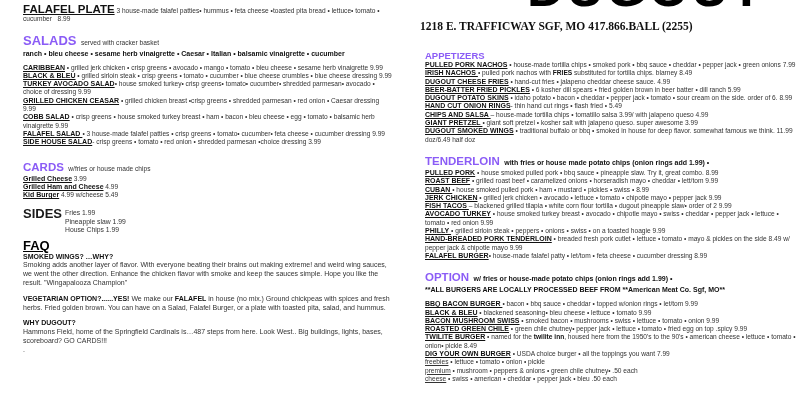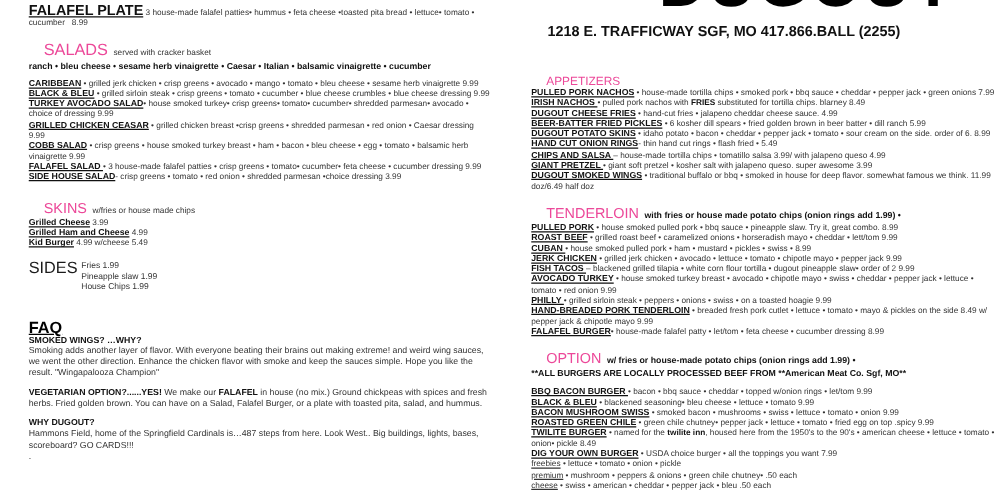--- a/index.html
+++ b/index.html
@@ -3,34 +3,34 @@
 <meta charset="utf-8">
 <style>
   * { margin: 0; padding: 0; box-sizing: border-box; }
   html, body { width: 800px; height: 400px; overflow: hidden; background: #ffffff; }
   body { font-family: "Liberation Sans", sans-serif; color: #1a1a1a; position: relative; }
   .col { position: absolute; top: 0; }
   .left { left: 23px; width: 370px; }
   .right { left: 425px; width: 375px; }
   .item { font-size: 6.6px; line-height: 8.3px; color: #333; }
   .item-name { font-weight: bold; text-decoration: underline; color: #111; font-size: 7px; }
-  .sec-title { font-weight: normal; color: #ec4899; margin-left: 12px; }
+  .sec-title { font-weight: bold; color: #8b5cf6; }
   .h-lg { font-size: 13px; line-height: 14px; }
   .h-md { font-size: 11.5px; line-height: 13px; }
   .sub-note { font-size: 6.6px; font-weight: normal; color: #333; }
   .sub-bold { font-size: 7px; font-weight: bold; color: #111; }
   .dress { font-size: 7px; font-weight: bold; color: #111; line-height: 9px; }
   .faq-q { font-size: 7px; font-weight: bold; color: #111; line-height: 8.5px; }
   .faq-a { font-size: 7px; color: #333; line-height: 8.8px; }
   .faq-title { font-size: 13px; font-weight: bold; text-decoration: underline; color: #000; line-height: 14px; }
   .logo { position: absolute; left: 527px; top: -36px; font-size: 52px; font-weight: bold; letter-spacing: 2px; color: #000; line-height: 48px; }
-  .address { position: absolute; left: 438px; top: 20px; font-size: 11.5px; font-weight: bold; color: #111; white-space: nowrap; }
+  .address { position: absolute; left: 420px; top: 20px; font-size: 11.5px; font-weight: bold; color: #111; white-space: nowrap; font-family: Liberation Serif, serif; }
   .light-u { text-decoration: underline; }
   .sides-row { display: flex; }
-  .sides-title { font-size: 13px; font-weight: normal; width: 42px; line-height: 14px; }
+  .sides-title { font-size: 13px; font-weight: bold; width: 42px; line-height: 14px; }
   .sides-list { font-size: 6.8px; line-height: 8.5px; color: #333; padding-top: 2px; }
   b.inl { font-weight: bold; color: #111; }
 </style>
 </head>
 <body>
 
 <div class="logo">DUGOUT</div>
 <div class="address">1218 E. TRAFFICWAY SGF, MO 417.866.BALL (2255)</div>
 
 <div class="col left">
@@ -53,55 +53,55 @@
       <div class="item"><span class="item-name">TURKEY AVOCADO SALAD</span><span>• house smoked turkey• crisp greens• tomato• cucumber• shredded parmesan• avocado • choice of dressing 9.99</span></div>
       <div class="item"><span class="item-name">GRILLED CHICKEN CEASAR</span><span> • grilled chicken breast •crisp greens • shredded parmesan • red onion • Caesar dressing   9.99</span></div>
       <div class="item"><span class="item-name">COBB SALAD</span><span> • crisp greens • house smoked turkey breast • ham • bacon • bleu cheese • egg • tomato • balsamic herb vinaigrette 9.99</span></div>
       <div class="item"><span class="item-name">FALAFEL SALAD </span><span>• 3 house-made falafel patties • crisp greens  • tomato• cucumber• feta cheese • cucumber dressing   9.99</span></div>
       <div class="item"><span class="item-name">SIDE HOUSE SALAD</span><span>- crisp greens • tomato • red onion • shredded parmesan •choice dressing    3.99</span></div>
     </div>
   </div>
 
   <div style="margin-top:10px;">
     <div>
-      <span class="sec-title h-md">SKINS</span>
+      <span class="sec-title h-md">CARDS</span>
       <span class="sub-note">w/fries or house made chips</span>
     </div>
     <div class="item"><span class="item-name">Grilled Cheese</span><span> 3.99</span></div>
     <div class="item"><span class="item-name">Grilled Ham and Cheese</span><span> 4.99</span></div>
     <div class="item"><span class="item-name">Kid Burger</span><span> 4.99 w/cheese 5.49</span></div>
   </div>
 
   <div style="margin-top:8px;" class="sides-row">
     <div class="sides-title">SIDES</div>
     <div class="sides-list">
       <div>Fries 1.99</div>
       <div>Pineapple slaw 1.99</div>
       <div>House Chips   1.99</div>
     </div>
   </div>
 
-  <div style="margin-top:20px;">
+  <div style="margin-top:4px;">
     <div class="faq-title">FAQ</div>
     <div class="faq-q">SMOKED WINGS? …WHY?</div>
     <div class="faq-a">Smoking adds another layer of flavor. With everyone beating their brains out making extreme! and weird wing sauces, we went the other direction. Enhance the chicken flavor with smoke and keep the sauces simple. Hope you like the result.   "Wingapalooza Champion"</div>
 
     <div class="faq-a" style="margin-top:7px;">
       <span class="faq-q">VEGETARIAN OPTION?......YES!</span><span> We make our </span><b class="inl">FALAFEL</b><span> in house (no mix.)  Ground chickpeas with spices and fresh herbs. Fried golden brown. You can have on a Salad, Falafel Burger, or a plate with toasted pita, salad, and hummus.</span>
     </div>
 
     <div style="margin-top:7px;">
       <div class="faq-q">WHY DUGOUT?</div>
       <div class="faq-a">Hammons Field, home of the Springfield Cardinals is…487 steps from here. Look West.. Big buildings, lights, bases, scoreboard? GO CARDS!!!</div>
       <div class="faq-a">.</div>
     </div>
   </div>
 </div>
 
-<div class="col right" style="top:60px;">
+<div class="col right" style="top:50px;">
 
   <div>
     <div class="sec-title" style="font-size:9.5px; line-height:11px;">APPETIZERS</div>
     <div class="item"><span class="item-name">PULLED PORK NACHOS</span><span> • house-made tortilla chips • smoked pork • bbq sauce • cheddar • pepper jack • green onions  7.99</span></div>
     <div class="item"><span class="item-name">IRISH NACHOS </span><span>• pulled pork nachos with </span><b class="inl">FRIES</b><span> substituted for tortilla chips. blarney  8.49</span></div>
     <div class="item"><span class="item-name">DUGOUT CHEESE FRIES</span><span> • hand-cut fries • jalapeno cheddar cheese sauce.  4.99</span></div>
     <div class="item"><span class="item-name">BEER-BATTER FRIED PICKLES</span><span> • 6 kosher dill spears • fried golden brown in beer batter • dill ranch 5.99</span></div>
     <div class="item"><span class="item-name">DUGOUT POTATO SKINS</span><span> • idaho potato • bacon • cheddar • pepper jack • tomato • sour cream on the side. order of 6.  8.99</span></div>
     <div class="item"><span class="item-name">HAND CUT ONION RINGS</span><span>- thin hand cut rings • flash fried •    5.49</span></div>
     <div class="item"><span class="item-name">CHIPS AND SALSA </span><span>– house-made tortilla chips • tomatillo salsa 3.99/ with  jalapeno queso 4.99</span></div>

